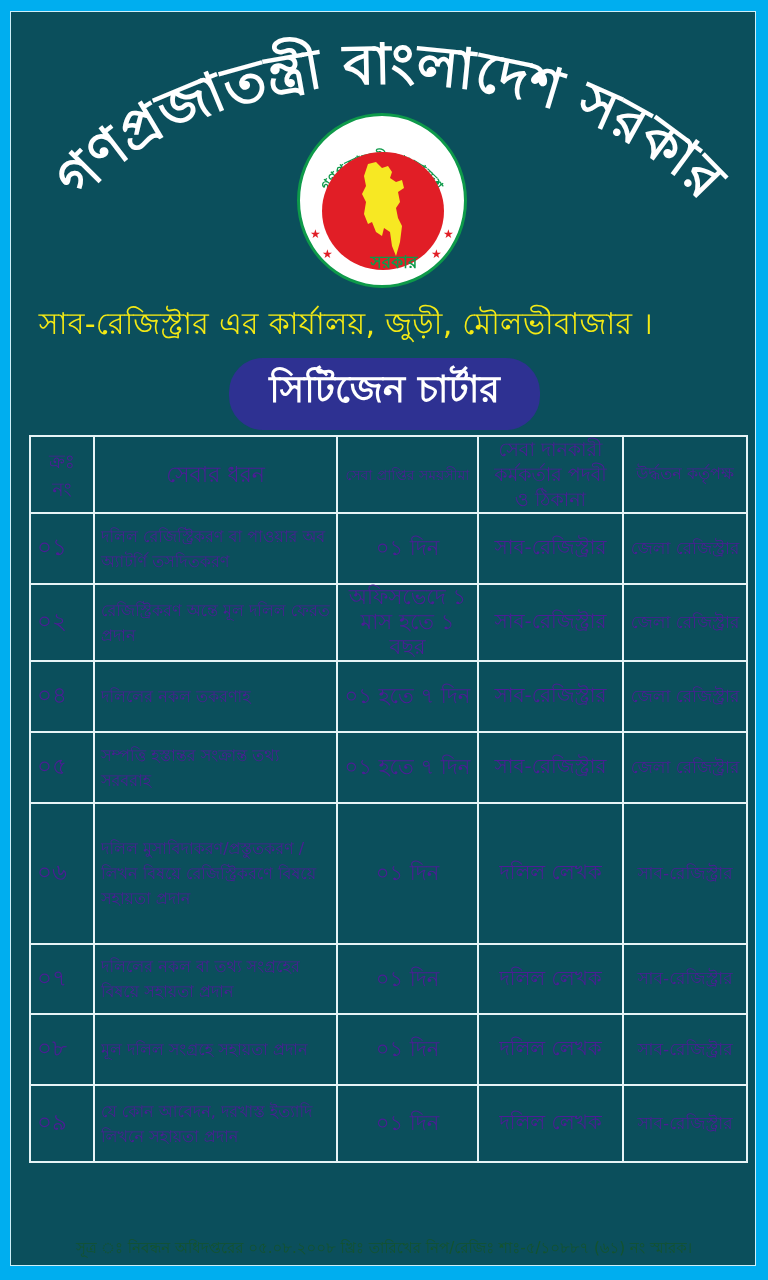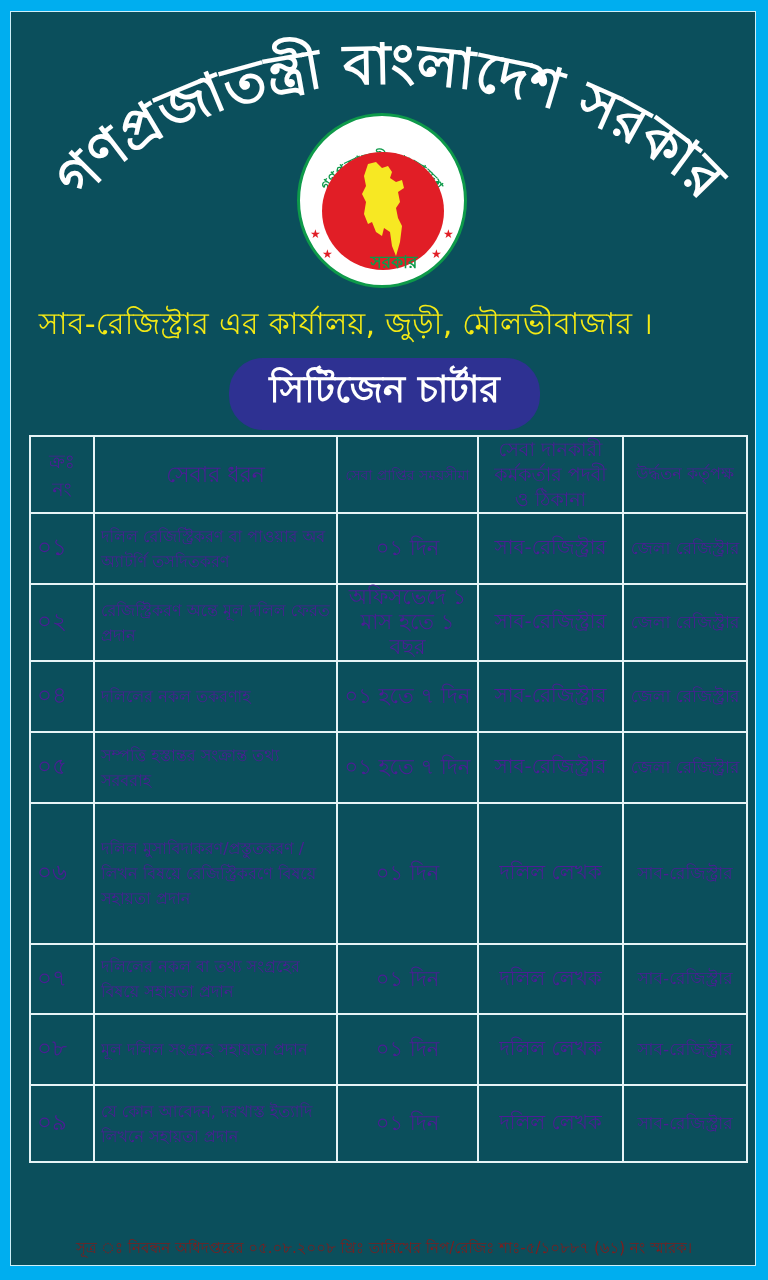--- a/index.html
+++ b/index.html
@@ -56,21 +56,21 @@
   .c-time { width: 127px; text-align: center; font-size: 21px; line-height: 25px; }
   .c-off { width: 131px; text-align: center; font-size: 20px; }
   .c-sup { width: 110px; text-align: center; font-size: 17px; }
   th.c-no { font-size: 19px; line-height: 28px; }
   th.c-svc { text-align: center; font-size: 22px; }
   th.c-time { font-size: 14px; line-height: 40px; margin-left: 8px; }
   th.c-off { font-size: 19px; line-height: 25px; }
   th.c-sup { font-size: 16px; }
   .footer {
     position: absolute; left: 0; width: 768px; top: 1236px; text-align: center;
-    color: #7f1d1d; font-size: 15px;
+    color: #14532d; font-size: 15px;
   }
 </style>
 </head>
 <body>
 
 <div class="frame"></div>
 
 <div class="headline">
   <svg width="768" height="280" viewBox="0 0 768 280">
     <defs>

